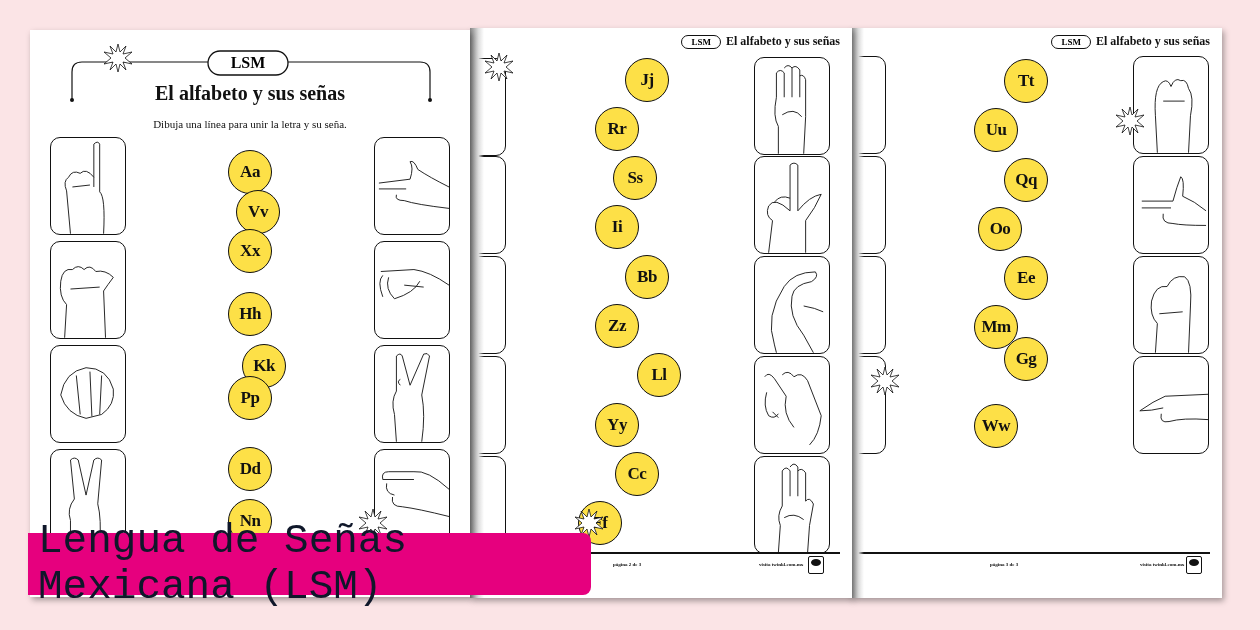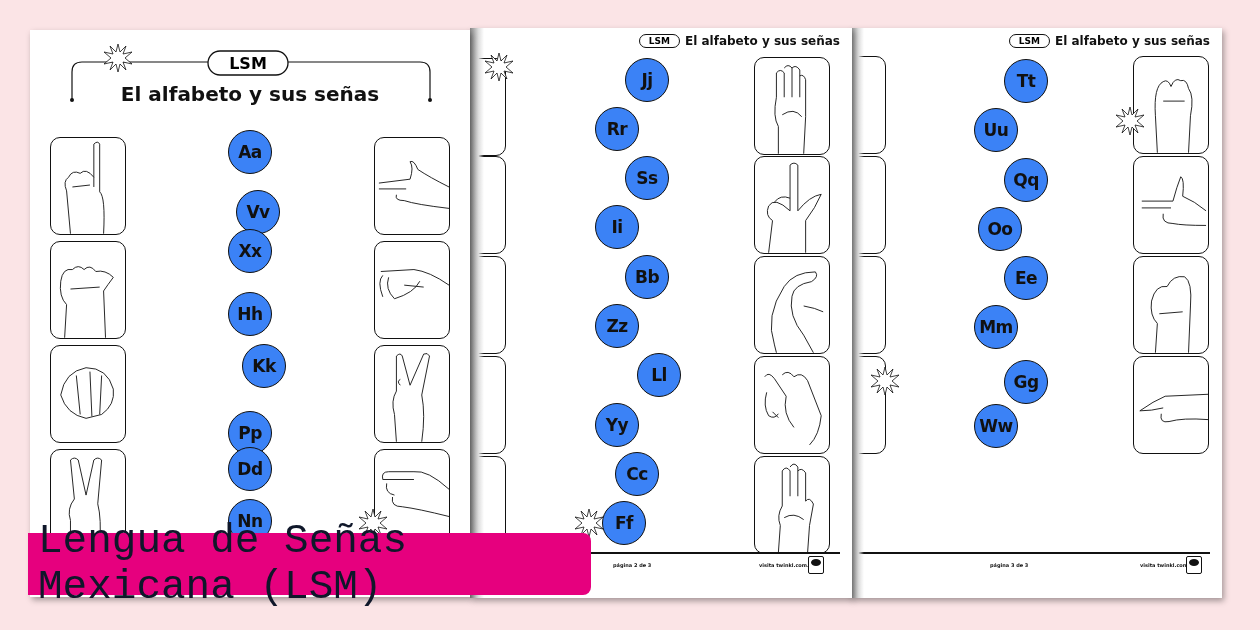--- a/index.html
+++ b/index.html
@@ -1,22 +1,22 @@
 <!DOCTYPE html>
 <html><head>
 <meta charset="utf-8">
 <style>
   * { box-sizing: border-box; margin: 0; padding: 0; }
   body { width: 1260px; height: 630px; overflow: hidden; background: #fbe4e6; font-family: "DejaVu Sans", sans-serif; position: relative; }
-  .page { position: absolute; background: #fff; box-shadow: 2px 3px 6px rgba(0,0,0,0.35); overflow: hidden; }
+  .page { position: absolute; background: #fff; box-shadow: 2px 3px 6px rgba(0,0,0,0.35); overflow: hidden; font-family: Liberation Serif, serif; }
   #p3 { left: 850px; top: 28px; width: 372px; height: 570px; z-index: 1; }
   #p2 { left: 470px; top: 28px; width: 382px; height: 570px; z-index: 2; }
   #p1 { left: 30px; top: 30px; width: 440px; height: 567px; z-index: 3; }
   .page .edge { position: absolute; left: 0; top: 0; width: 14px; height: 100%; background: linear-gradient(to right, #888, #ddd 60%, rgba(255,255,255,0)); z-index: 5; }
-  .circle { position: absolute; width: 44px; height: 44px; border: 1.5px solid #111; border-radius: 50%; background: #3b82f6; display: flex; align-items: center; justify-content: center; font-weight: bold; font-size: 17px; color: #111; letter-spacing: -0.5px; }
+  .circle { position: absolute; width: 44px; height: 44px; border: 1.5px solid #111; border-radius: 50%; background: #fde047; display: flex; align-items: center; justify-content: center; font-weight: bold; font-size: 17px; color: #111; letter-spacing: -0.5px; }
   .card { position: absolute; width: 76px; height: 98px; border: 1.5px solid #111; border-radius: 10px; background: #fff; overflow: hidden; }
   .card svg { width: 100%; height: 100%; }
   .header-small { position: absolute; top: 6px; right: 12px; display: flex; align-items: center; gap: 5px; }
   .pill-small { border: 1.3px solid #111; border-radius: 10px; padding: 1px 9px; font-size: 9px; font-weight: bold; }
   .title-small { font-size: 12px; font-weight: bold; color: #111; }
   .footer-line { position: absolute; left: 0; right: 12px; height: 2px; background: #111; }
   .footer-text { position: absolute; font-size: 5px; font-weight: bold; color: #111; }
   .logo-box { position: absolute; width: 16px; height: 18px; border: 1px solid #111; border-radius: 2px; background: #fff; }
   .logo-box::before { content: ""; position: absolute; left: 2px; top: 2px; width: 10px; height: 7px; background: #111; border-radius: 50%; }
   .burst { position: absolute; width: 30px; height: 30px; }
@@ -40,21 +40,21 @@
   <svg class="burst" style="left:20px;top:338px;" viewBox="0 0 30 30">
       <polygon points="15,1 17,9 23,3 20,11 29,9 22,15 29,21 20,19 23,27 17,21 15,29 13,21 7,27 10,19 1,21 8,15 1,9 10,11 7,3 13,9" fill="#fff" stroke="#111" stroke-width="0.8"></polygon>
     </svg>
 
   <div class="circle" style="left:154px;top:31px;">Tt</div>
   <div class="circle" style="left:124px;top:80px;">Uu</div>
   <div class="circle" style="left:154px;top:130px;">Qq</div>
   <div class="circle" style="left:128px;top:179px;">Oo</div>
   <div class="circle" style="left:154px;top:228px;">Ee</div>
   <div class="circle" style="left:124px;top:277px;">Mm</div>
-  <div class="circle" style="left:154px;top:332px;">Gg</div>
+  <div class="circle" style="left:154px;top:309px;">Gg</div>
   <div class="circle" style="left:124px;top:376px;">Ww</div>
 
   <div class="card" style="left:283px;top:28px;"><svg viewBox="0 0 76 98">
         <path d="M22 60 Q20 30 30 25 Q35 22 38 30 Q42 20 48 24 Q54 22 56 32 Q62 40 58 60 L56 98 M22 60 L24 98 M30 45 L52 45" fill="none" stroke="#222" stroke-width="1"></path>
       </svg></div>
   <svg class="burst" style="left:265px;top:78px;" viewBox="0 0 30 30">
       <polygon points="15,1 17,9 23,3 20,11 29,9 22,15 29,21 20,19 23,27 17,21 15,29 13,21 7,27 10,19 1,21 8,15 1,9 10,11 7,3 13,9" fill="#fff" stroke="#111" stroke-width="0.8"></polygon>
     </svg>
   <div class="card" style="left:283px;top:128px;"><svg viewBox="0 0 76 98">
         <path d="M8 45 L40 45 Q44 30 48 20 Q52 22 50 40 Q62 45 74 55 M8 52 L38 52 M30 58 Q28 68 40 68 Q50 70 74 70" fill="none" stroke="#222" stroke-width="1"></path>
@@ -81,28 +81,28 @@
   <div class="card" style="left:-40px;top:30px;"></div>
   <div class="card" style="left:-40px;top:128px;"></div>
   <div class="card" style="left:-40px;top:228px;"></div>
   <div class="card" style="left:-40px;top:328px;"></div>
   <div class="card" style="left:-40px;top:428px;"></div>
   <svg class="burst" style="left:14px;top:24px;" viewBox="0 0 30 30">
       <polygon points="15,1 17,9 23,3 20,11 29,9 22,15 29,21 20,19 23,27 17,21 15,29 13,21 7,27 10,19 1,21 8,15 1,9 10,11 7,3 13,9" fill="#fff" stroke="#111" stroke-width="0.8"></polygon>
     </svg>
   <div class="circle" style="left:155px;top:30px;">Jj</div>
   <div class="circle" style="left:125px;top:79px;">Rr</div>
-  <div class="circle" style="left:155px;top:128px;">Ss</div>
+  <div class="circle" style="left:143px;top:128px;">Ss</div>
   <div class="circle" style="left:125px;top:177px;">Ii</div>
   <div class="circle" style="left:155px;top:227px;">Bb</div>
   <div class="circle" style="left:125px;top:276px;">Zz</div>
   <div class="circle" style="left:167px;top:325px;">Ll</div>
   <div class="circle" style="left:125px;top:375px;">Yy</div>
   <div class="circle" style="left:145px;top:424px;">Cc</div>
-  <div class="circle" style="left:132px;top:473px;">Ff</div>
+  <div class="circle" style="left:108px;top:473px;">Ff</div>
   <svg class="burst" style="left:104px;top:480px;" viewBox="0 0 30 30">
       <polygon points="15,1 17,9 23,3 20,11 29,9 22,15 29,21 20,19 23,27 17,21 15,29 13,21 7,27 10,19 1,21 8,15 1,9 10,11 7,3 13,9" fill="#fff" stroke="#111" stroke-width="0.8"></polygon>
     </svg>
   <div class="card" style="left:284px;top:29px;"><svg viewBox="0 0 76 98">
         <path d="M22 40 L22 15 Q26 10 30 15 L30 40 M30 10 Q34 5 38 10 L38 40 M38 10 Q42 6 46 12 L46 40 M46 18 Q50 16 52 22 L52 60 M22 40 Q18 60 24 70 L24 98 M52 60 L50 98 M28 58 Q40 50 48 60" fill="none" stroke="#222" stroke-width="1"></path>
       </svg></div>
   <div class="card" style="left:284px;top:128px;"><svg viewBox="0 0 76 98">
         <path d="M36 55 L36 8 Q40 4 44 8 L44 55 Q56 40 68 38 Q62 52 52 65 L52 98 M36 55 Q20 40 14 50 Q10 60 18 65 L14 98 M20 46 Q26 38 36 42" fill="none" stroke="#222" stroke-width="1"></path>
       </svg></div>
   <div class="card" style="left:284px;top:228px;"><svg viewBox="0 0 76 98">
@@ -123,40 +123,41 @@
 <div class="page" id="p1">
   <svg style="position:absolute;left:0;top:0;width:440px;height:80px;" viewBox="0 0 440 80">
     <path d="M42 70 L42 42 Q42 32 52 32 L180 32 M256 32 L390 32 Q400 32 400 42 L400 70" fill="none" stroke="#111" stroke-width="1.2"></path>
     <circle cx="42" cy="70" r="2" fill="#111"></circle>
       <circle cx="400" cy="70" r="2" fill="#111"></circle>
     <rect x="178" y="21" width="80" height="24" rx="12" fill="#fff" stroke="#111" stroke-width="1.3"></rect>
     <polygon points="88,14 90,22 96,16 93,24 102,22 95,28 102,34 93,32 96,40 90,34 88,42 86,34 80,40 83,32 74,34 81,28 74,22 83,24 80,16 86,22" fill="#fff" stroke="#111" stroke-width="0.8"></polygon>
   </svg>
   <div style="position:absolute;left:178px;top:21px;width:80px;height:24px;display:flex;align-items:center;justify-content:center;font-weight:bold;font-size:16px;">LSM</div>
   <div style="position:absolute;left:0;top:52px;width:440px;text-align:center;font-weight:bold;font-size:20px;color:#111;">El alfabeto y sus señas</div>
+  <div style="position:absolute;left:0;top:88px;width:440px;text-align:center;font-size:11px;color:#111;">Dibuja una línea para unir la letra y su seña.</div>
 
   <div class="card" style="left:20px;top:107px;"><svg viewBox="0 0 76 98">
         <path d="M44 50 L44 6 Q48 2 50 6 L50 55 Q56 60 54 98 M44 40 Q36 30 30 36 Q22 32 18 40 Q12 44 16 54 L20 98 M22 50 L40 48" fill="none" stroke="#222" stroke-width="1"></path>
       </svg></div>
   <div class="card" style="left:20px;top:211px;"><svg viewBox="0 0 76 98">
         <path d="M10 40 Q12 26 22 28 Q28 22 34 28 Q40 22 46 30 Q56 28 64 36 Q58 44 54 50 L56 98 M10 40 Q8 56 16 64 L14 98 M20 48 L50 46" fill="none" stroke="#222" stroke-width="1"></path>
       </svg></div>
   <div class="card" style="left:20px;top:315px;"><svg viewBox="0 0 76 98">
         <path d="M10 50 Q14 26 36 22 Q58 22 64 44 Q66 60 52 70 L36 74 Q16 70 10 50 M26 30 L30 70 M40 26 L42 72 M52 30 L50 70" fill="none" stroke="#222" stroke-width="1"></path>
       </svg></div>
   <div class="card" style="left:20px;top:419px;"><svg viewBox="0 0 76 98">
         <path d="M24 50 L20 10 Q24 6 28 10 L36 46 L44 10 Q48 6 52 10 L48 55 Q52 70 50 98 M24 50 Q16 60 20 72 L20 98" fill="none" stroke="#222" stroke-width="1"></path>
       </svg></div>
 
-  <div class="circle" style="left:198px;top:100px;">Aa</div>
+  <div class="circle" style="left:198px;top:120px;">Aa</div>
   <div class="circle" style="left:206px;top:160px;">Vv</div>
   <div class="circle" style="left:198px;top:199px;">Xx</div>
   <div class="circle" style="left:198px;top:262px;">Hh</div>
   <div class="circle" style="left:212px;top:314px;">Kk</div>
-  <div class="circle" style="left:198px;top:381px;">Pp</div>
+  <div class="circle" style="left:198px;top:346px;">Pp</div>
   <div class="circle" style="left:198px;top:417px;">Dd</div>
   <div class="circle" style="left:198px;top:469px;">Nn</div>
 
   <div class="card" style="left:344px;top:107px;"><svg viewBox="0 0 76 98">
         <path d="M4 46 L36 42 Q40 30 36 24 Q40 22 44 32 Q56 40 76 50 M4 52 L32 52 M22 58 Q20 64 30 64 Q42 68 76 72" fill="none" stroke="#222" stroke-width="1"></path>
       </svg></div>
   <div class="card" style="left:344px;top:211px;"><svg viewBox="0 0 76 98">
         <path d="M6 30 L40 28 Q56 30 76 44 M8 34 Q2 40 8 56 M14 36 Q10 48 20 58 Q40 52 46 40 M30 44 L50 46" fill="none" stroke="#222" stroke-width="1"></path>
       </svg></div>
   <div class="card" style="left:344px;top:315px;"><svg viewBox="0 0 76 98">

